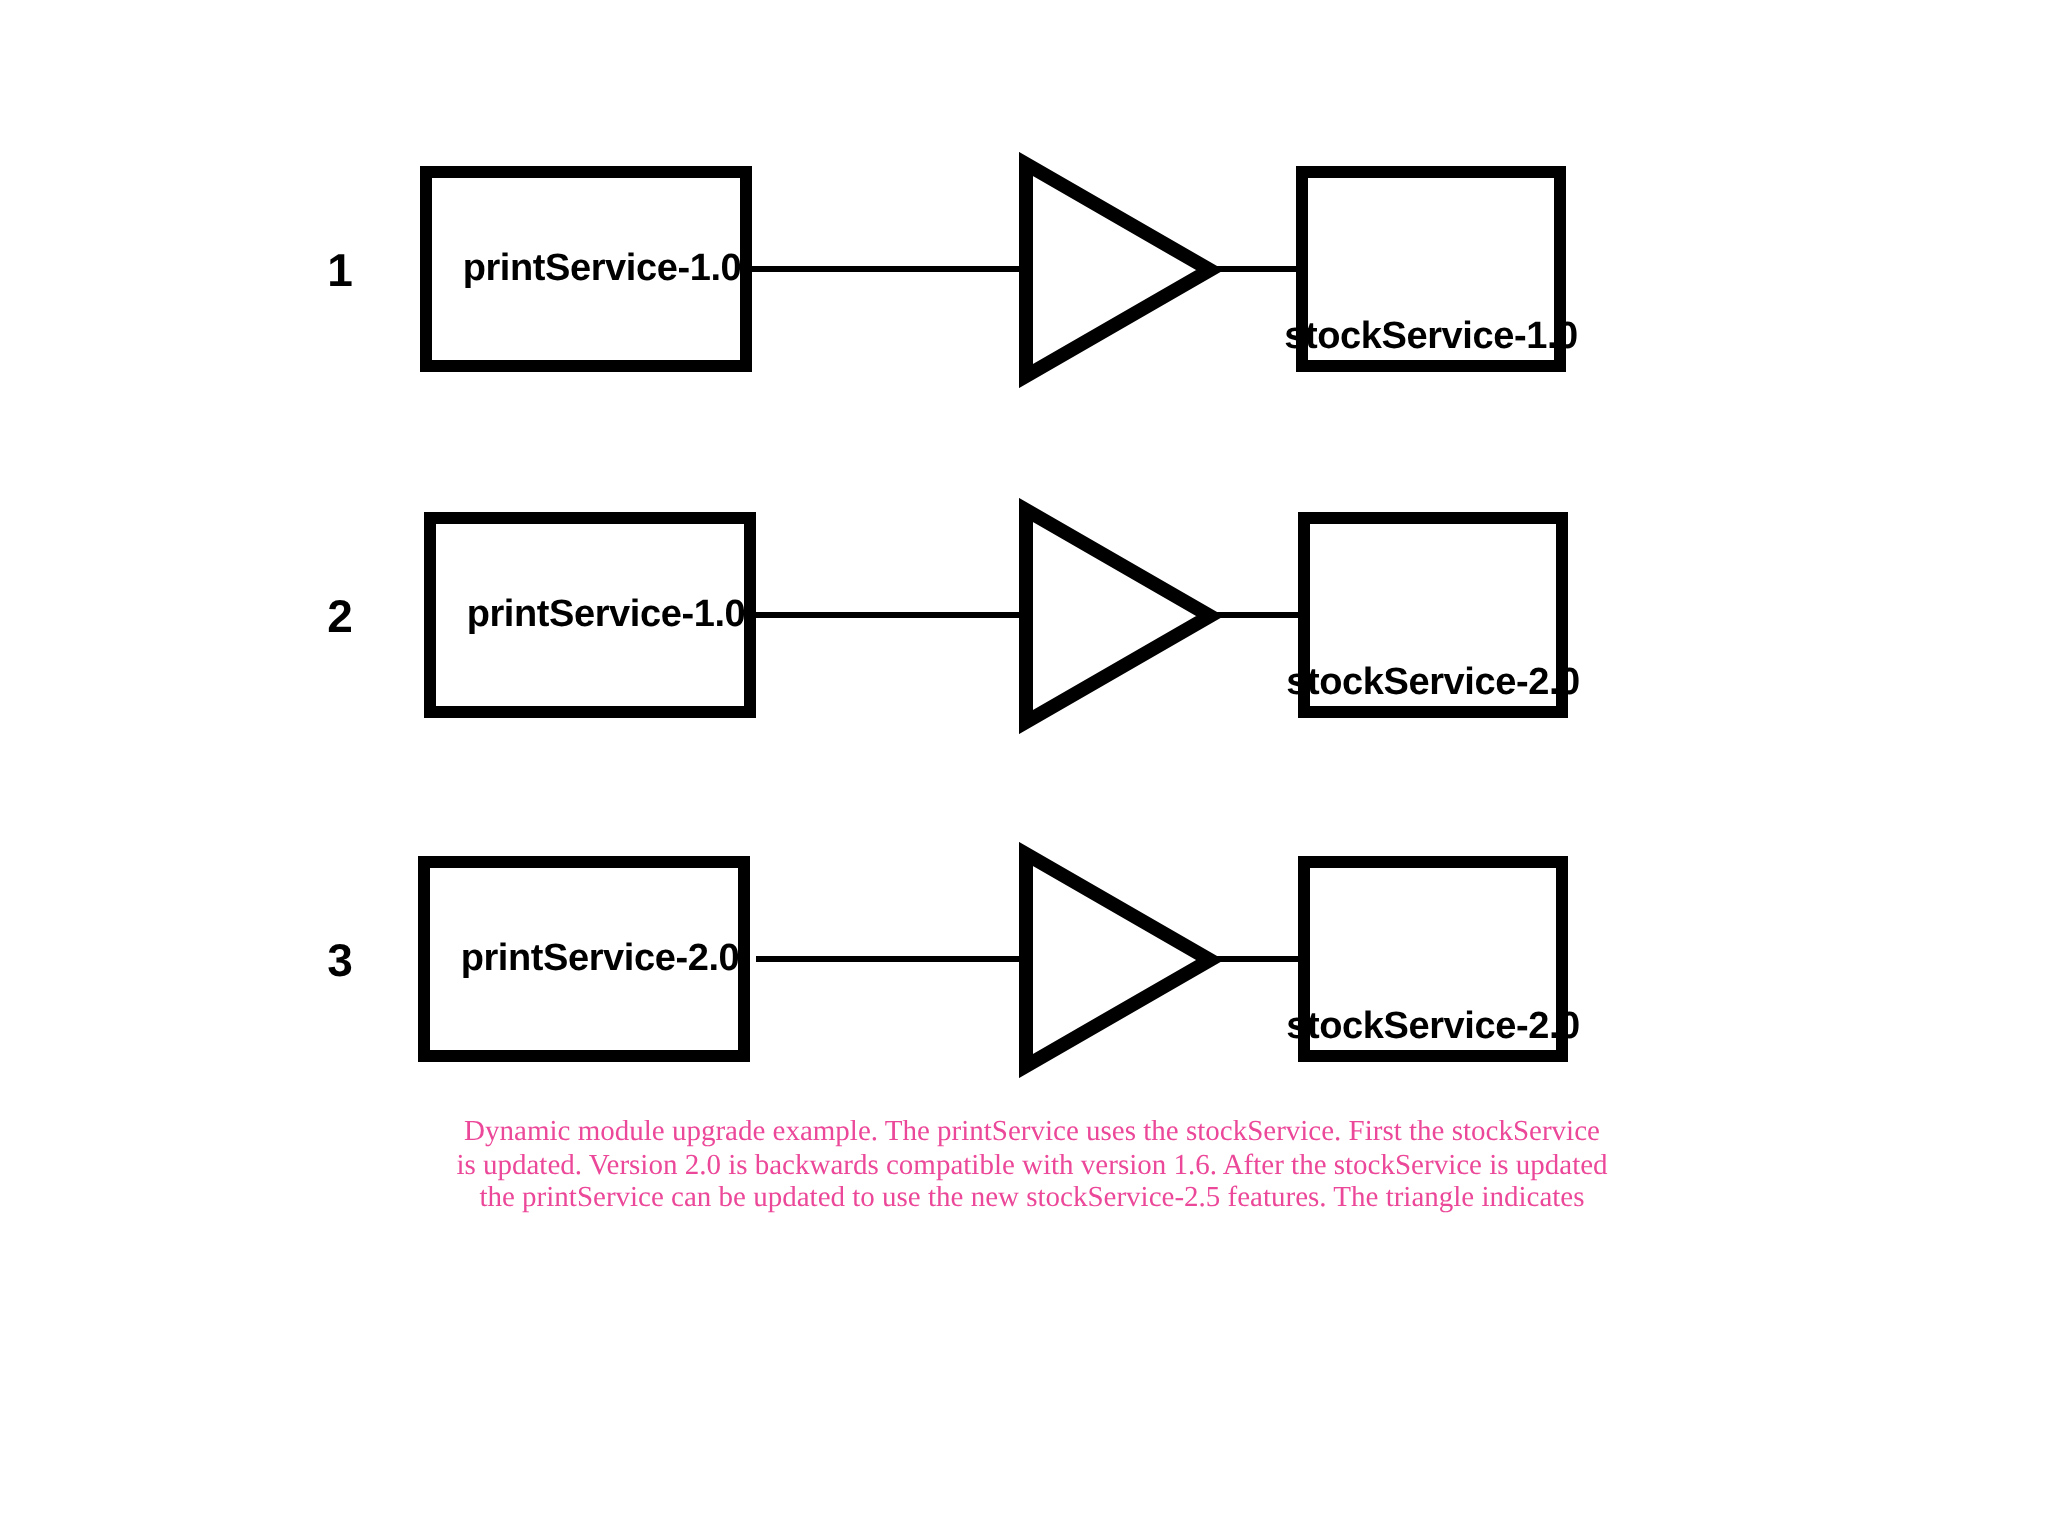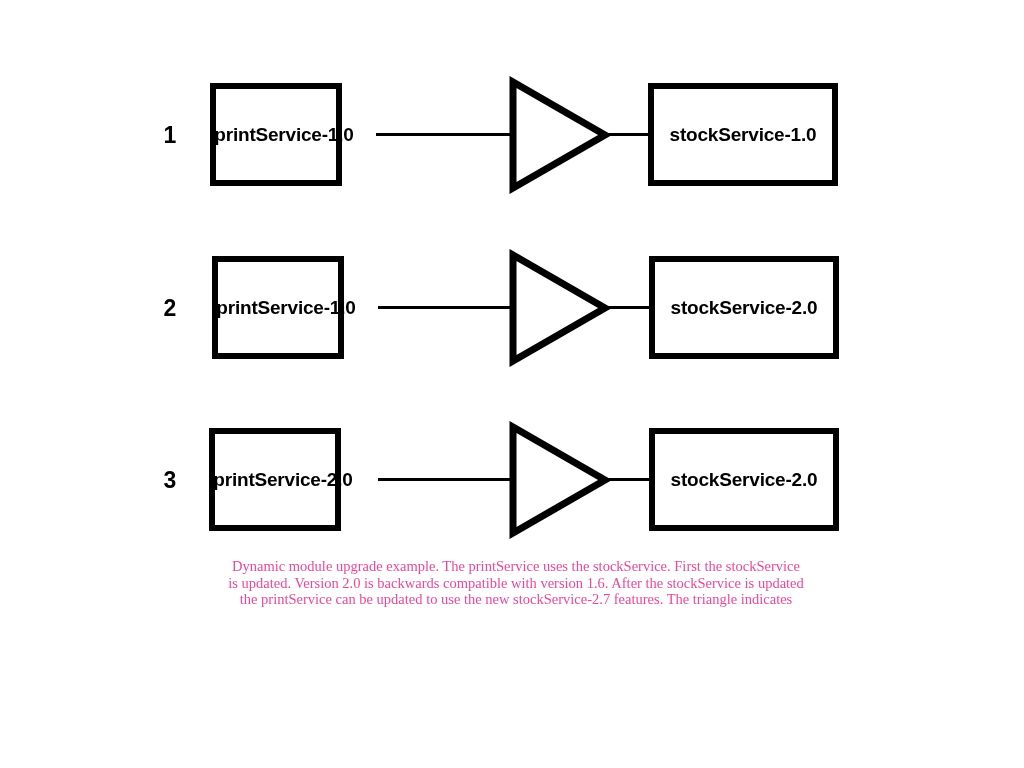--- a/index.html
+++ b/index.html
@@ -63,27 +63,28 @@
   .node-box .node-label {
     font-size: 19px;
     font-weight: bold;
     white-space: nowrap;
     font-family: "Liberation Sans", sans-serif;
     letter-spacing: -0.2px;
   }
 
   .left-box {
     left: 210px;
-    width: 132px;
+    width: 166px;
     padding-left: 16px;
   }
 
   .right-box {
     left: 648px;
-    width: 190px;
+    width: 135px;
+    align-items: flex-end;
   }
 
   .connector {
     position: absolute;
     height: 3px;
     background: #000000;
     top: 53px;
   }
 
   .connector-long {
@@ -181,16 +182,16 @@
     <div class="connector connector-short" style="left:602px;width:48px;"></div>
 
     <div class="node-box right-box" style="left:649px;">
       <span class="node-label">stockService-2.0</span>
     </div>
   </div>
 
   <div class="caption">
     <span class="caption-line">Dynamic module upgrade example. The printService uses the stockService. First the stockService</span>
     <span class="caption-line">is updated. Version 2.0 is backwards compatible with version 1.6. After the stockService is updated</span>
-    <span class="caption-line">the printService can be updated to use the new stockService-2.7 features. The triangle indicates</span>
+    <span class="caption-line">the printService can be updated to use the new stockService-2.5 features. The triangle indicates</span>
   </div>
 
 </div>
 
 </body></html>

